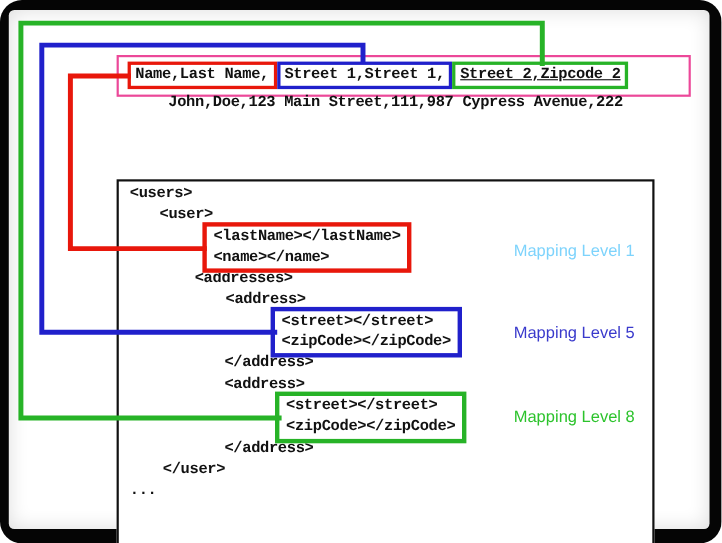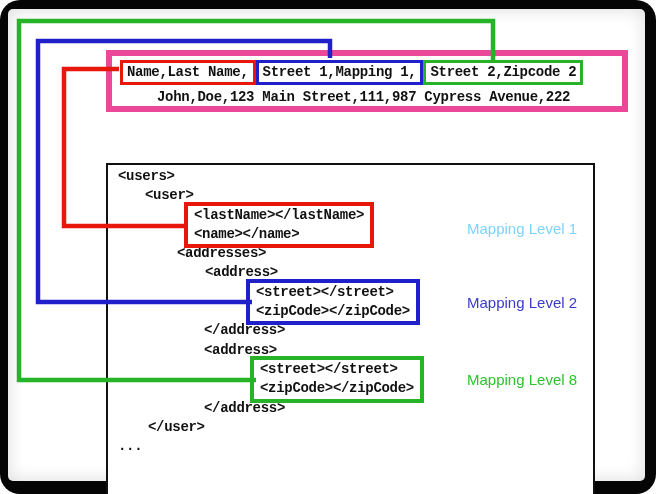--- a/index.html
+++ b/index.html
@@ -33,23 +33,23 @@
     stroke-linecap:butt;
   }
   .pl-red   { stroke:#e8170b; }
   .pl-blue  { stroke:#2020cb; }
   .pl-green { stroke:#27b327; }
 
   
   .csv-box {
     position:absolute;
     left:106px; top:50px;
-    width:522px; height:62px;
+    width:522px; height:38px;
     background:#ffffff;
-    border:6px solid #ec4899;
+    border:2px solid #ec4899;
     z-index:10;
     font-family:"Liberation Mono","DejaVu Sans Mono",monospace;
     font-weight:bold;
     font-size:14px;
     letter-spacing:-0.3px;
     color:#111111;
     white-space:nowrap;
   }
   .csv-header {
     position:absolute;
@@ -58,21 +58,21 @@
     align-items:stretch;
   }
   .seg {
     display:inline-block;
     line-height:17px;
     padding:1px 4px;
     background:#ffffff;
   }
   .seg-red   { border:3.5px solid #e8170b; }
   .seg-blue  { border:3.5px solid #2020cb; }
-  .seg-green { border:3.5px solid #27b327; }
+  .seg-green { border:3.5px solid #27b327;text-decoration:underline; }
   .csv-data {
     position:absolute;
     left:12px; top:33px;
     line-height:17px;
     margin-left:33px;
   }
 
   
   .xml-box {
     position:absolute;
@@ -119,21 +119,21 @@
 </style>
 </head>
 <body>
 
 <div class="frame">
   <div class="canvas"></div>
 
   <div class="csv-box">
     <div class="csv-header">
       <span class="seg seg-red">Name,Last Name,</span>
-      <span class="seg seg-blue">Street 1,Mapping 1,</span>
+      <span class="seg seg-blue">Street 1,Street 1,</span>
       <span class="seg seg-green">Street 2,Zipcode 2</span>
     </div>
     <div class="csv-data">John,Doe,123 Main Street,111,987 Cypress Avenue,222</div>
   </div>
 
   <div class="xml-box">
     <div class="xrow" style="margin-left:10px">&lt;users&gt;</div>
     <div class="xrow" style="margin-left:37px">&lt;user&gt;</div>
     <div class="group group-red">
       <div class="xrow">&lt;lastName&gt;&lt;/lastName&gt;</div>
@@ -150,21 +150,21 @@
     <div class="group group-green">
       <div class="xrow">&lt;street&gt;&lt;/street&gt;</div>
       <div class="xrow">&lt;zipCode&gt;&lt;/zipCode&gt;</div>
     </div>
     <div class="xrow" style="margin-left:96px">&lt;/address&gt;</div>
     <div class="xrow" style="margin-left:40px">&lt;/user&gt;</div>
     <div class="xrow" style="margin-left:10px">...</div>
   </div>
 
   <div class="map-label label-red">Mapping Level 1</div>
-  <div class="map-label label-blue">Mapping Level 2</div>
+  <div class="map-label label-blue">Mapping Level 5</div>
   <div class="map-label label-green">Mapping Level 8</div>
 
   <svg class="connectors" width="656" height="494" viewBox="0 0 656 494">
     <polyline class="pl-green" points="493,60 493,21 19,21 19,380 256,380"></polyline>
     <polyline class="pl-blue" points="330,58 330,41 38,41 38,302 252,302"></polyline>
     <polyline class="pl-red" points="119,69 64,69 64,226 188,226"></polyline>
   </svg>
 </div>
 
 </body></html>

